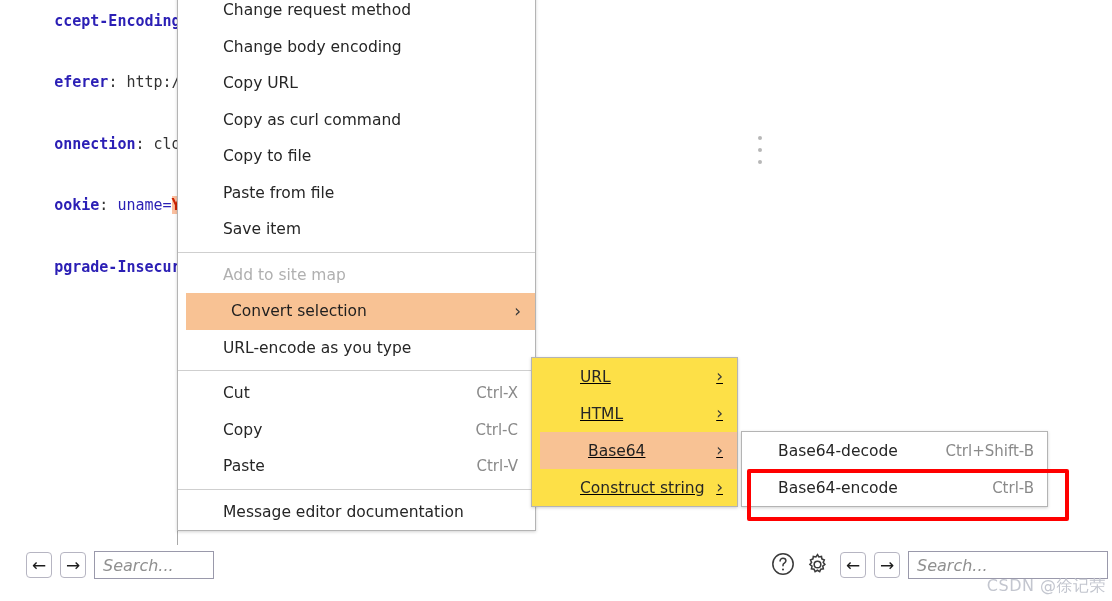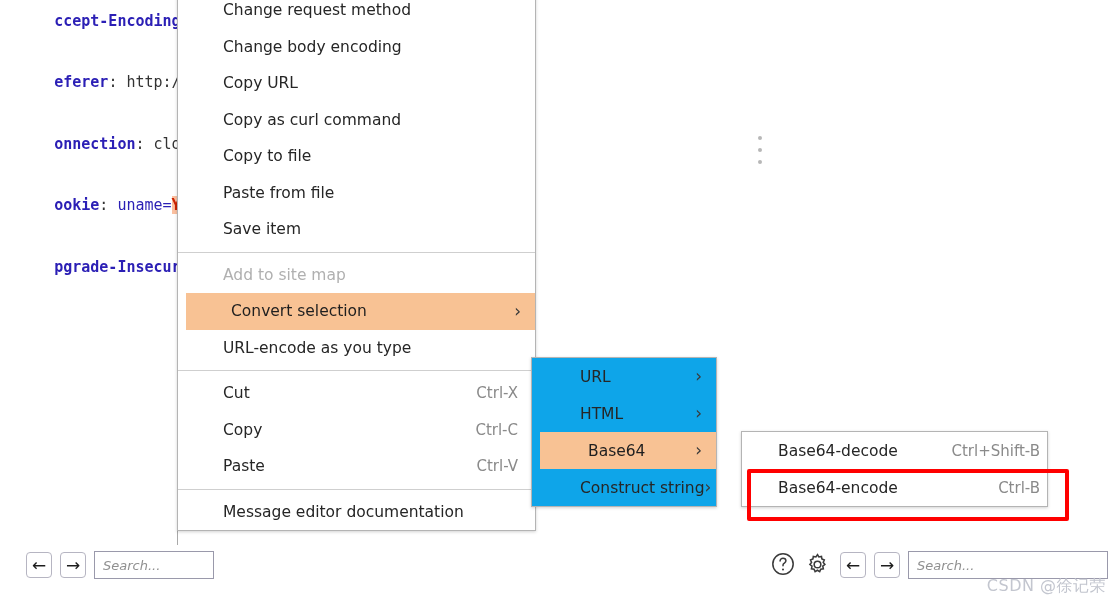--- a/index.html
+++ b/index.html
@@ -86,38 +86,39 @@
     height: 1px;
     background: #cfcfcf;
     margin: 4px 0 4px 0;
   }
 
   
   #submenu-convert {
     position: absolute;
     left: 531px;
     top: 357px;
-    width: 186px;
-    background: #0ea5e9;
+    width: 207px;
+    background: #fde047;
     border: 1px solid #b4b4b4;
     box-shadow: 0 1px 3px rgba(0,0,0,0.18);
+    text-decoration: underline;
   }
   #submenu-convert .mi { padding-left: 48px; height: 37px; }
 
   
   #submenu-base64 {
     position: absolute;
     left: 741px;
     top: 431px;
     width: 307px;
     background: #ffffff;
     border: 1px solid #b4b4b4;
     box-shadow: 0 1px 3px rgba(0,0,0,0.18);
   }
-  #submenu-base64 .mi { padding-left: 36px; padding-right: 4px; height: 37px; }
+  #submenu-base64 .mi { padding-left: 36px; padding-right: 10px; height: 37px; }
 
   
   #red-box {
     position: absolute;
     left: 747px;
     top: 469px;
     width: 322px;
     height: 52px;
     border: 4px solid #ff0000;
     border-radius: 2px;
@@ -176,21 +177,21 @@
     display: flex; align-items: center; justify-content: center;
     color: #3b3b3b;
   }
   .search-box {
     height: 28px;
     border: 1px solid #9a99ab;
     background: #ffffff;
     display: flex;
     align-items: center;
     padding: 0 8px;
-    font-size: 13px;
+    font-size: 16px;
     font-style: italic;
     color: #909090;
   }
   #search-left { width: 120px; }
   #search-right { width: 200px; }
 
   
   #watermark {
     position: absolute;
     right: 6px;

